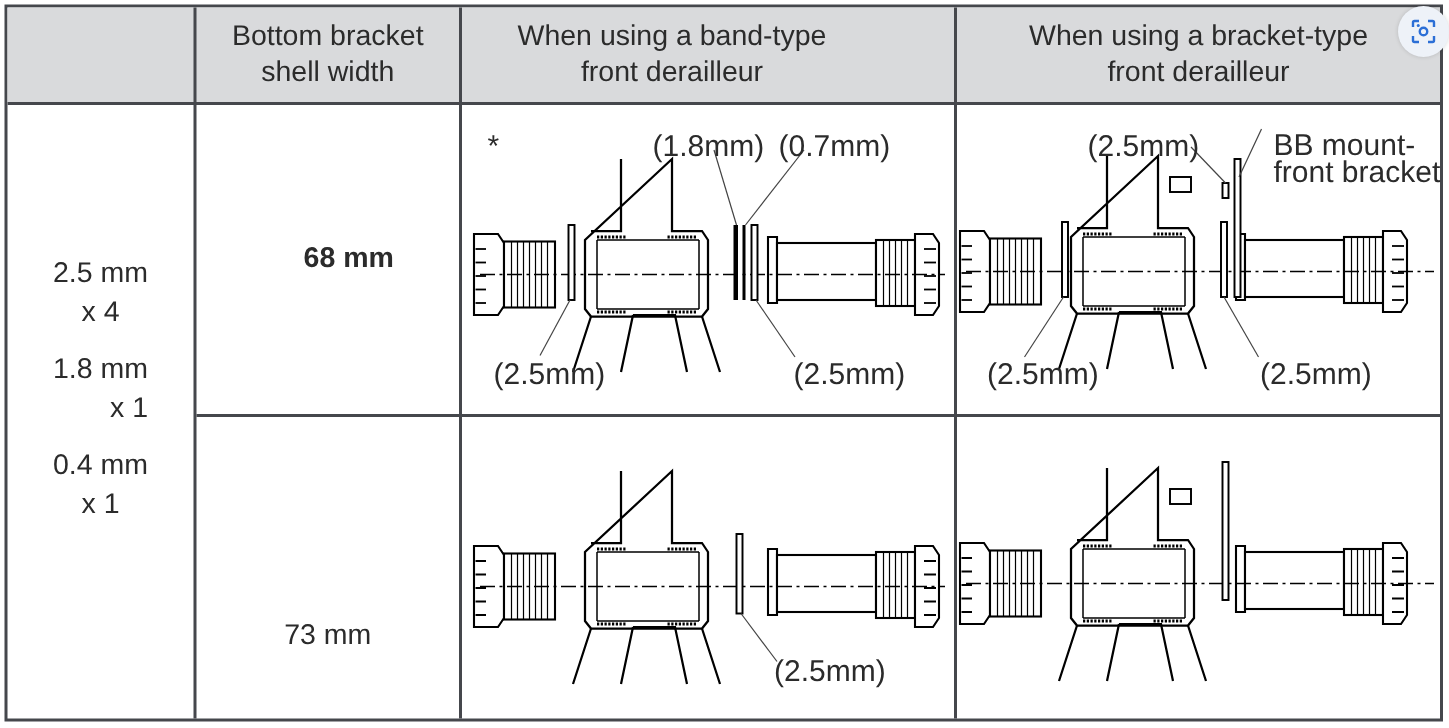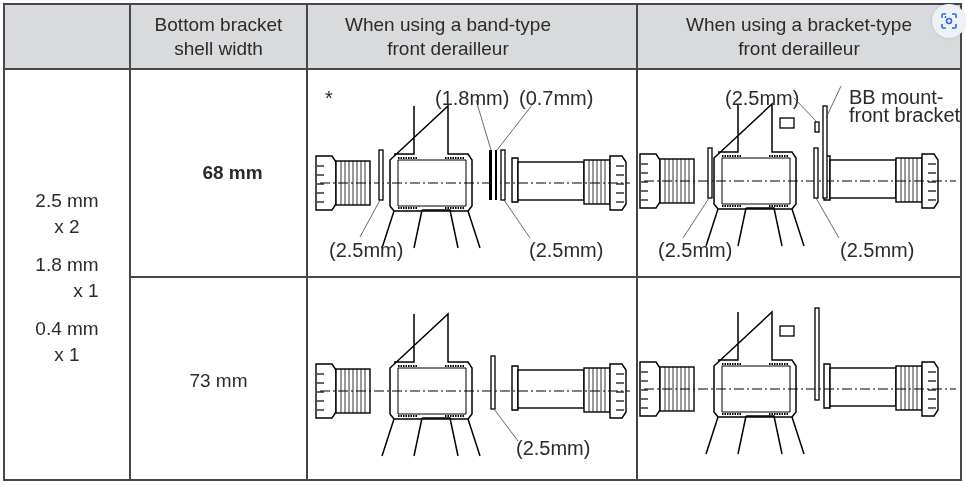--- a/index.html
+++ b/index.html
@@ -37,39 +37,39 @@
   <div class="hcell" style="left:633px;width:322px;white-space:pre-line;">
     <span>When using a bracket-type
 front derailleur</span>
   </div>
 
   <div class="vl" style="left:124px;"></div>
   <div class="vl" style="left:301px;"></div>
   <div class="vl" style="left:631px;"></div>
   <div class="hl" style="left:126px;right:0;top:271px;"></div>
 
-  <div class="cell" style="left:0;top:65px;width:124px;height:409px;">
+  <div class="cell" style="left:0;top:47px;width:124px;height:409px;">
     <div style="margin-top:6px;">
       <div>2.5 mm</div>
-      <div>x 2</div>
+      <div>x 4</div>
     </div>
     <div style="margin-top:12px;text-align:right;">
       <div>1.8 mm</div>
       <div>x 1</div>
     </div>
     <div style="margin-top:12px;">
       <div>0.4 mm</div>
       <div>x 1</div>
     </div>
   </div>
 
   <div class="cell" style="left:126px;top:65px;width:203px;height:206px;justify-content:flex-start;padding-top:90px;box-sizing:border-box;font-weight:bold;">
     <span>68 mm</span>
   </div>
-  <div class="cell" style="left:126px;top:273px;width:175px;height:201px;justify-content:flex-start;padding-top:90px;box-sizing:border-box;">
+  <div class="cell" style="left:126px;top:273px;width:175px;height:201px;justify-content:center;padding-top:90px;box-sizing:border-box;">
     <span>73 mm</span>
   </div>
 
   <svg class="diagram" style="left:303px;top:65px;" width="328" height="206">
     <use href="#bb-base"></use>
 
     <rect x="71" y="80" width="4" height="50" fill="#fff" stroke="#000" stroke-width="1.3"></rect>
     <rect x="181" y="80" width="3" height="50" fill="#000"></rect>
     <rect x="187" y="80" width="2" height="50" fill="#000"></rect>
     <rect x="193" y="80" width="4" height="50" fill="#fff" stroke="#000" stroke-width="1.3"></rect>

